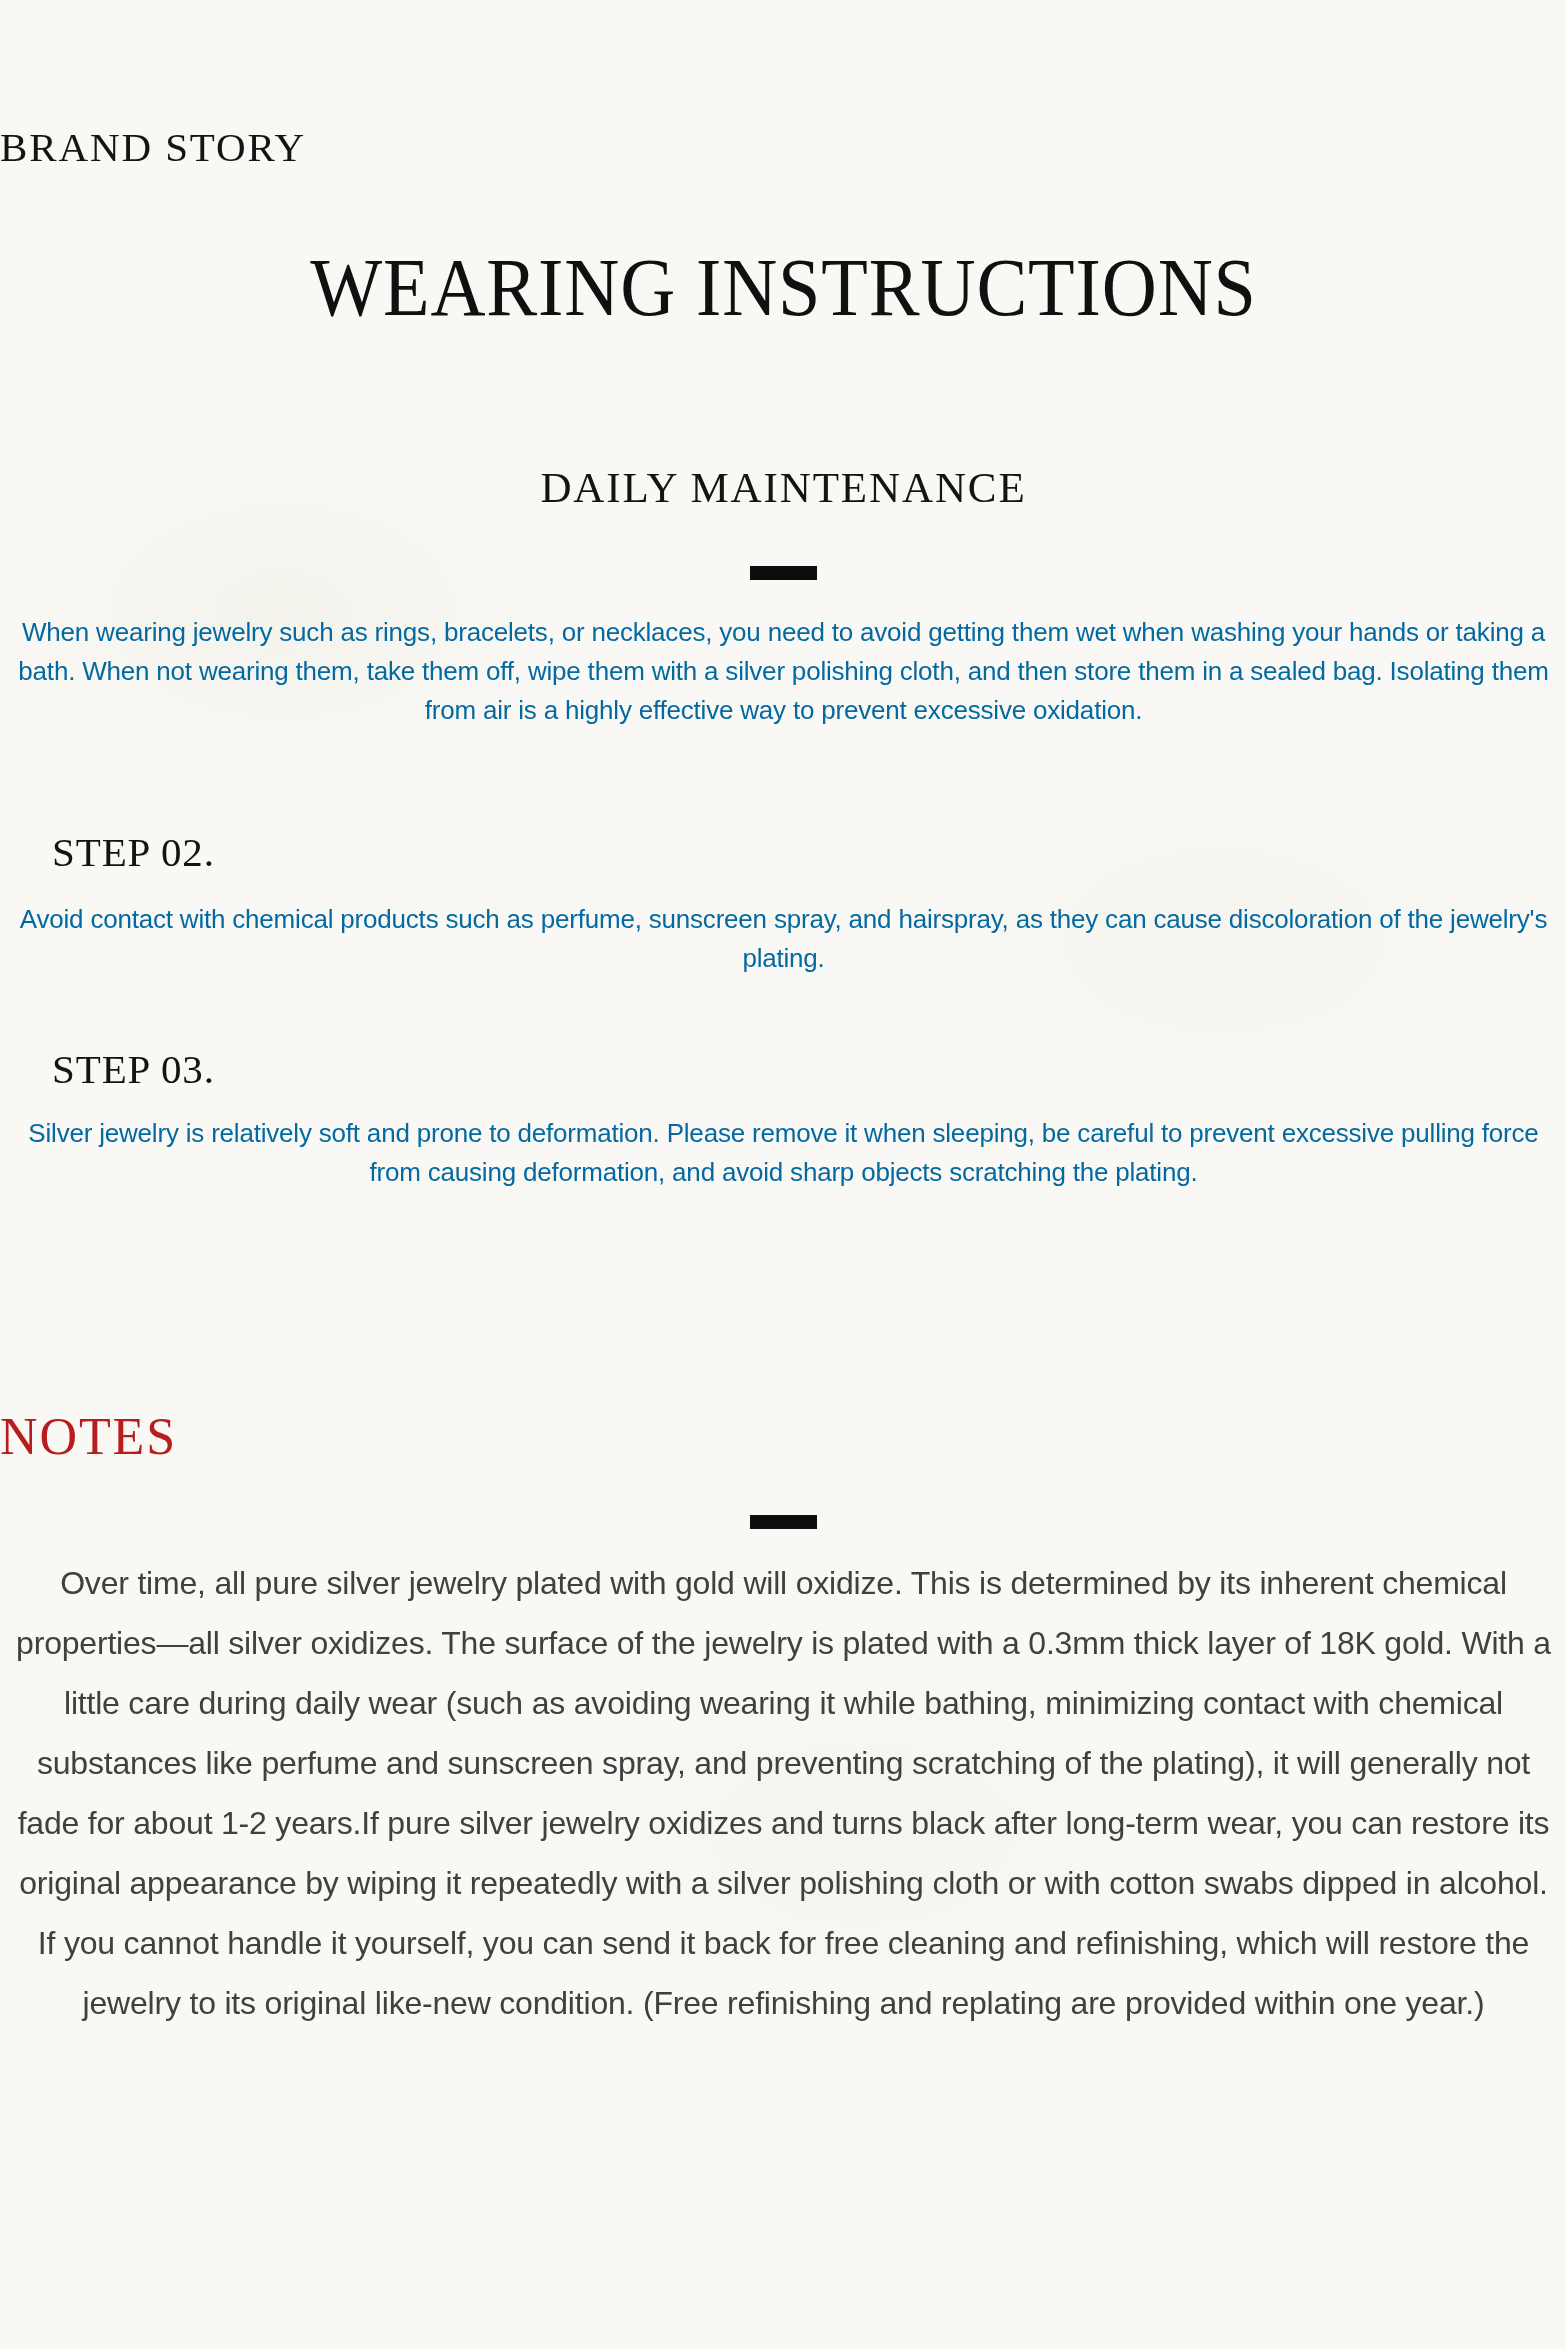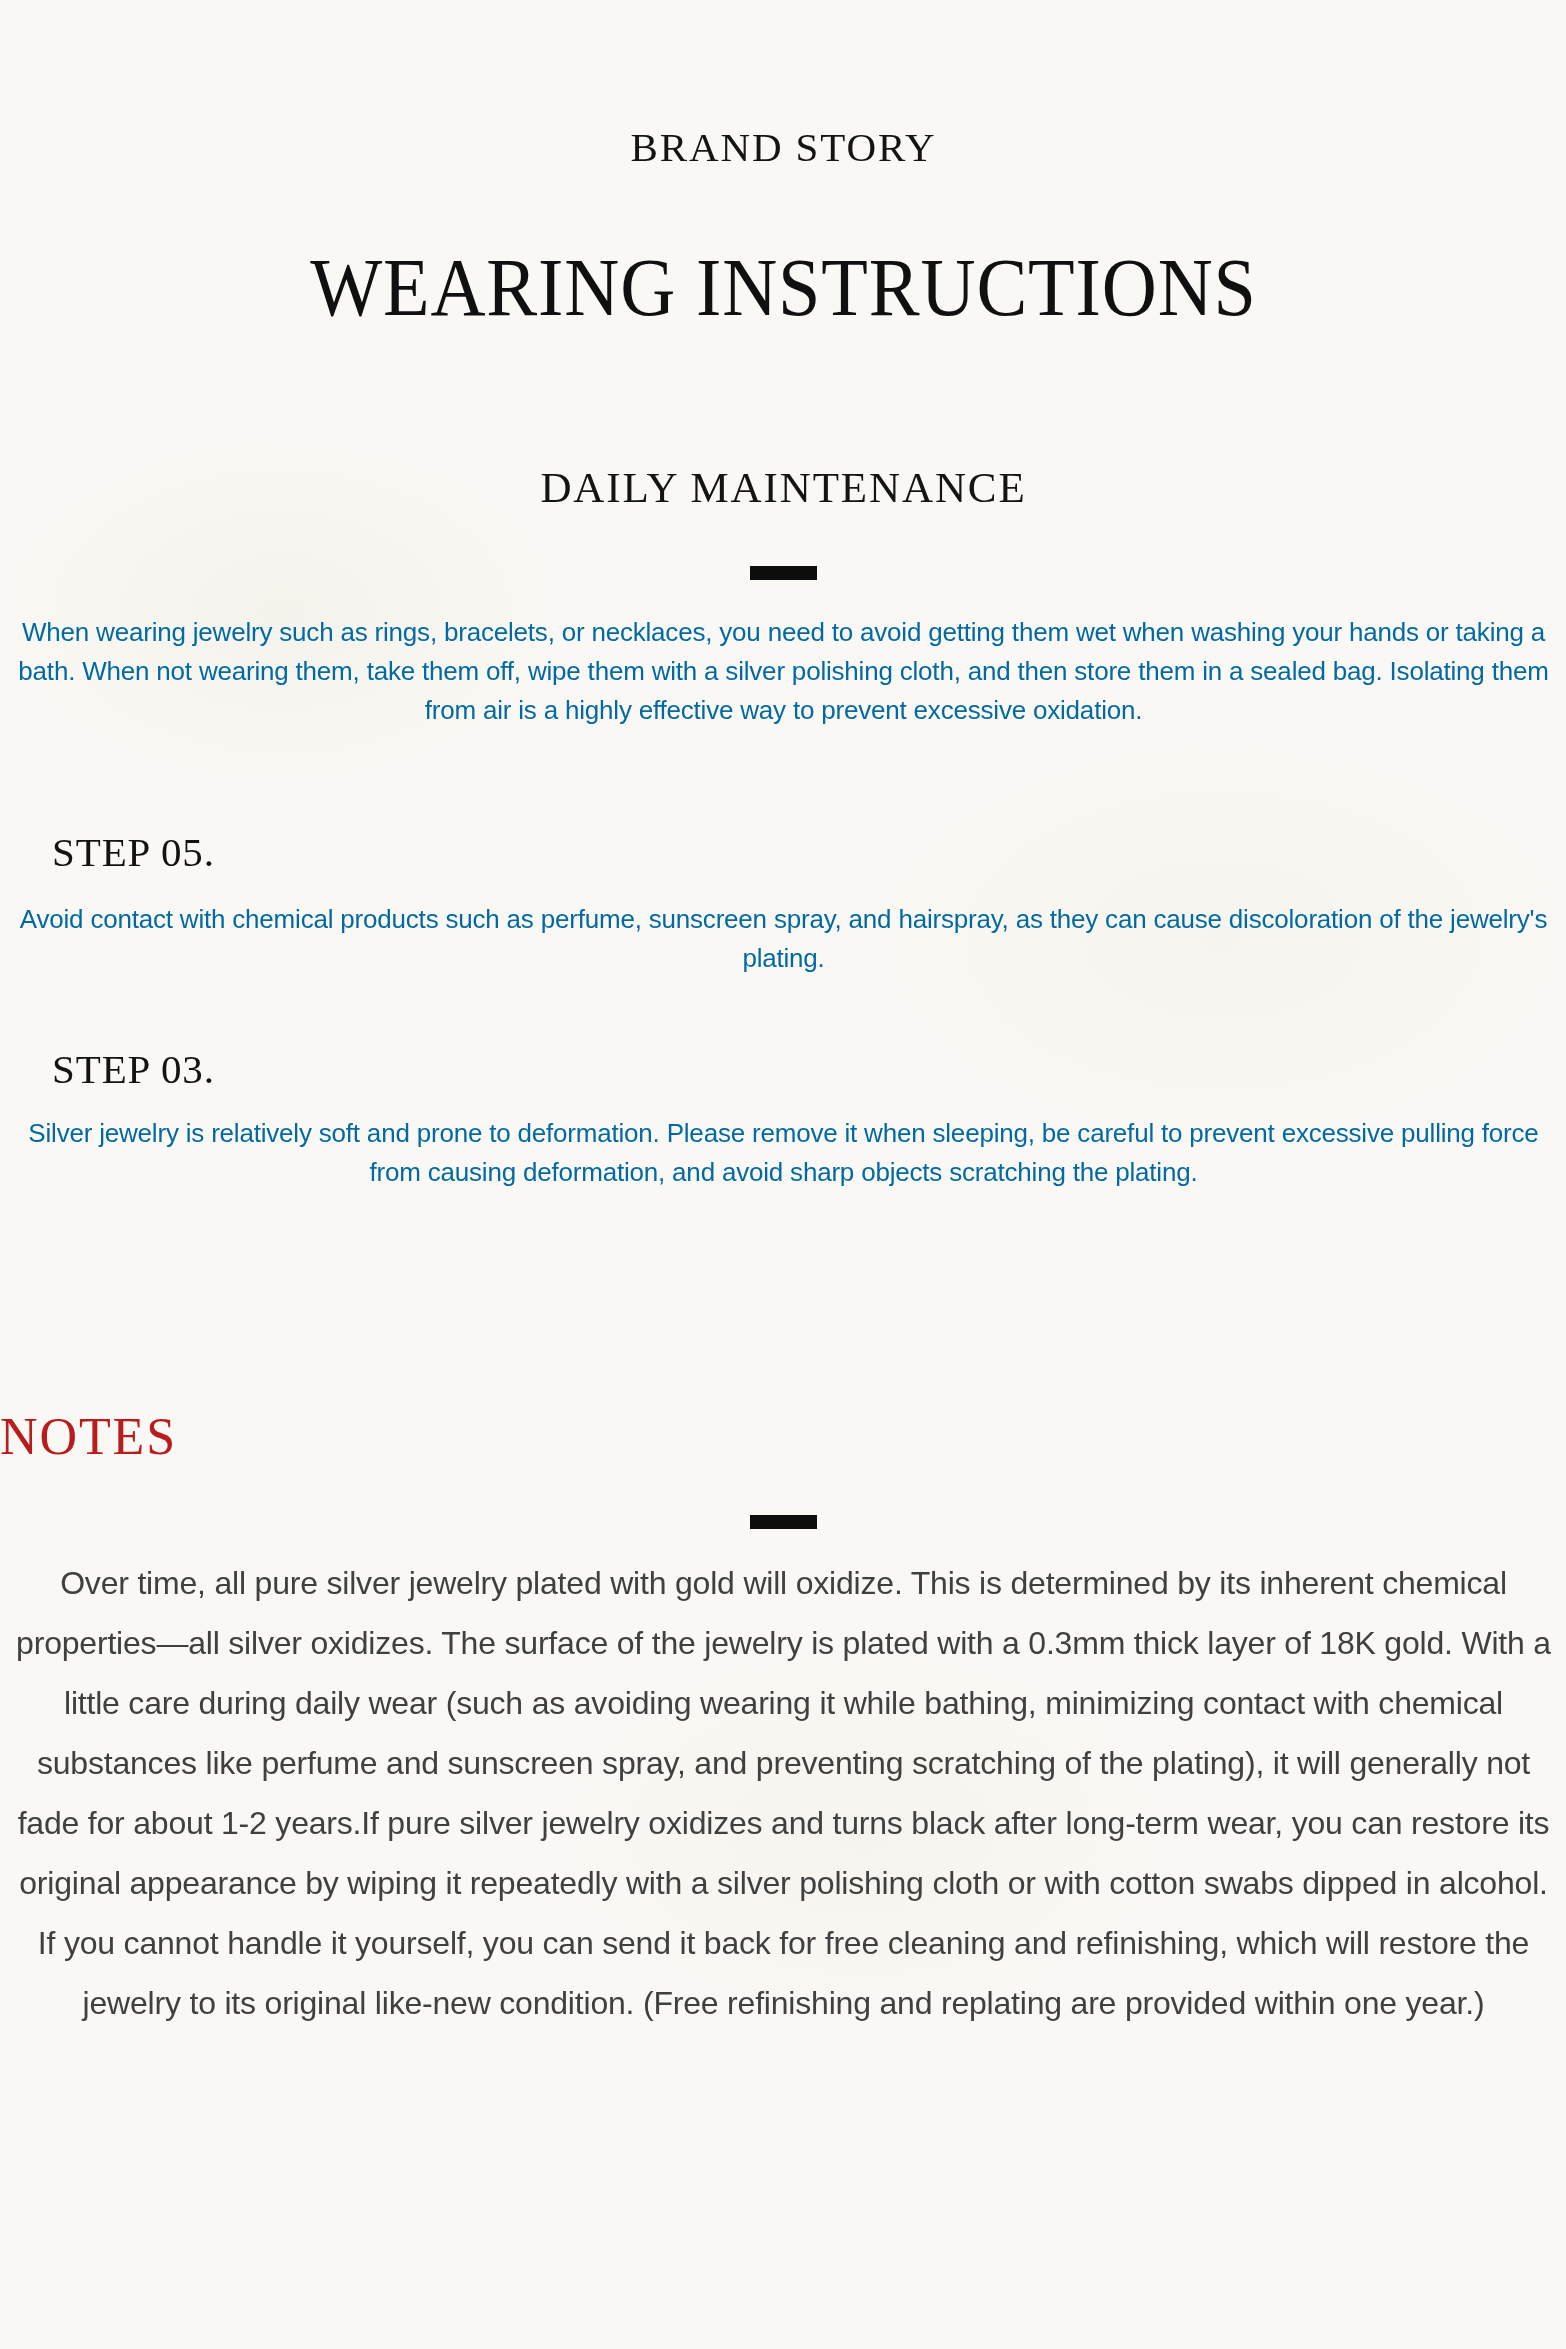--- a/index.html
+++ b/index.html
@@ -25,21 +25,21 @@
     background:
       radial-gradient(394px 244px at 18% 26%, rgba(235,232,220,0.35), rgba(0,0,0,0) 70%),
       radial-gradient(487px 281px at 78% 40%, rgba(238,235,224,0.30), rgba(0,0,0,0) 70%),
       radial-gradient(431px 262px at 55% 78%, rgba(236,233,223,0.28), rgba(0,0,0,0) 70%);
     pointer-events: none;
   }
   .content { position: relative; }
 
   .eyebrow {
     padding-top: 127px;
-    text-align: center;
+    text-align: left;
     font-family: "Liberation Serif", serif;
     font-size: 41px;
     line-height: 41px;
     letter-spacing: 1.9px;
     color: #141414;
   }
   .main-title {
     margin-top: 79px;
     text-align: center;
     font-family: "Liberation Serif", serif;
@@ -123,21 +123,21 @@
 
     <div class="section-heading">DAILY MAINTENANCE</div>
 
     <div class="divider"></div>
 
     <div class="step">
       <div class="step-text p1">When wearing jewelry such as rings, bracelets, or necklaces, you need to avoid getting them wet when washing your hands or taking a bath. When not wearing them, take them off, wipe them with a silver polishing cloth, and then store them in a sealed bag. Isolating them from air is a highly effective way to prevent excessive oxidation.</div>
     </div>
 
     <div class="step">
-      <div class="step-label s2">STEP 05.</div>
+      <div class="step-label s2">STEP 02.</div>
       <div class="step-text p2">Avoid contact with chemical products such as perfume, sunscreen spray, and hairspray, as they can cause discoloration of the jewelry's plating.</div>
     </div>
 
     <div class="step">
       <div class="step-label s3">STEP 03.</div>
       <div class="step-text p3">Silver jewelry is relatively soft and prone to deformation. Please remove it when sleeping, be careful to prevent excessive pulling force from causing deformation, and avoid sharp objects scratching the plating.</div>
     </div>
 
     <div class="notes-heading">NOTES</div>
 

